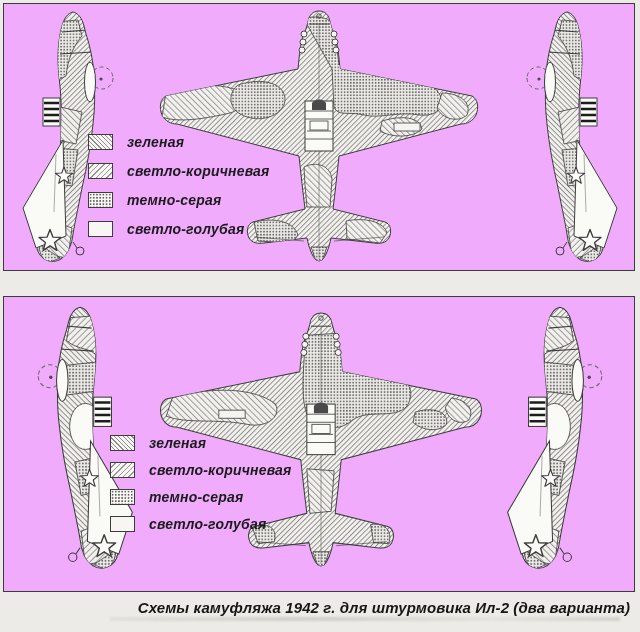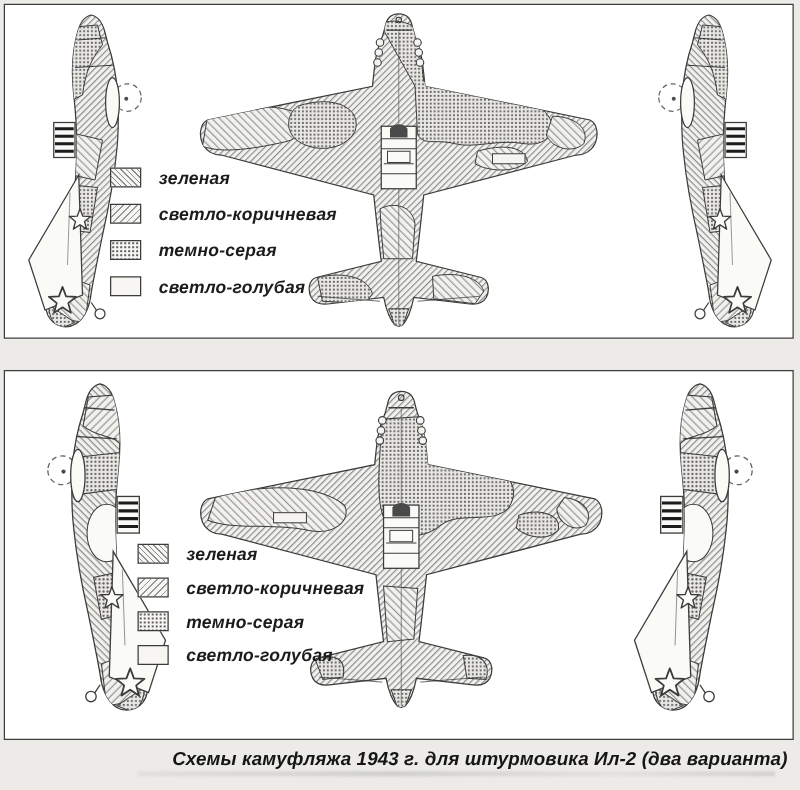--- a/index.html
+++ b/index.html
@@ -6,21 +6,21 @@
   body {
     width:640px; height:632px;
     background:#ecebe7;
     position:relative;
     font-family:"Liberation Sans", sans-serif;
     overflow:hidden;
   }
   .panel {
     position:absolute;
     left:3px; width:632px;
-    background:#ffffff;
+    background:#f0abfc;
     border:1.6px solid #3c3c3c;
     box-sizing:border-box;
   }
   #panel1 { top:3px;  height:268px; }
   #panel2 { top:296px; height:296px; }
 
   .view { position:absolute; }
   .mirrored { transform:scaleX(-1); }
 
   .legend { position:absolute; }
@@ -314,14 +314,14 @@
       <div class="sw sw-gray"></div>
       <span class="legend-label">темно-серая</span>
     </div>
     <div class="legend-row">
       <div class="sw sw-blue"></div>
       <span class="legend-label">светло-голубая</span>
     </div>
   </div>
 </div>
 
-<div id="caption">Схемы камуфляжа 1943 г. для штурмовика Ил-2 (два варианта)</div>
+<div id="caption">Схемы камуфляжа 1942 г. для штурмовика Ил-2 (два варианта)</div>
 <div id="smudge"></div>
 
 </body></html>

